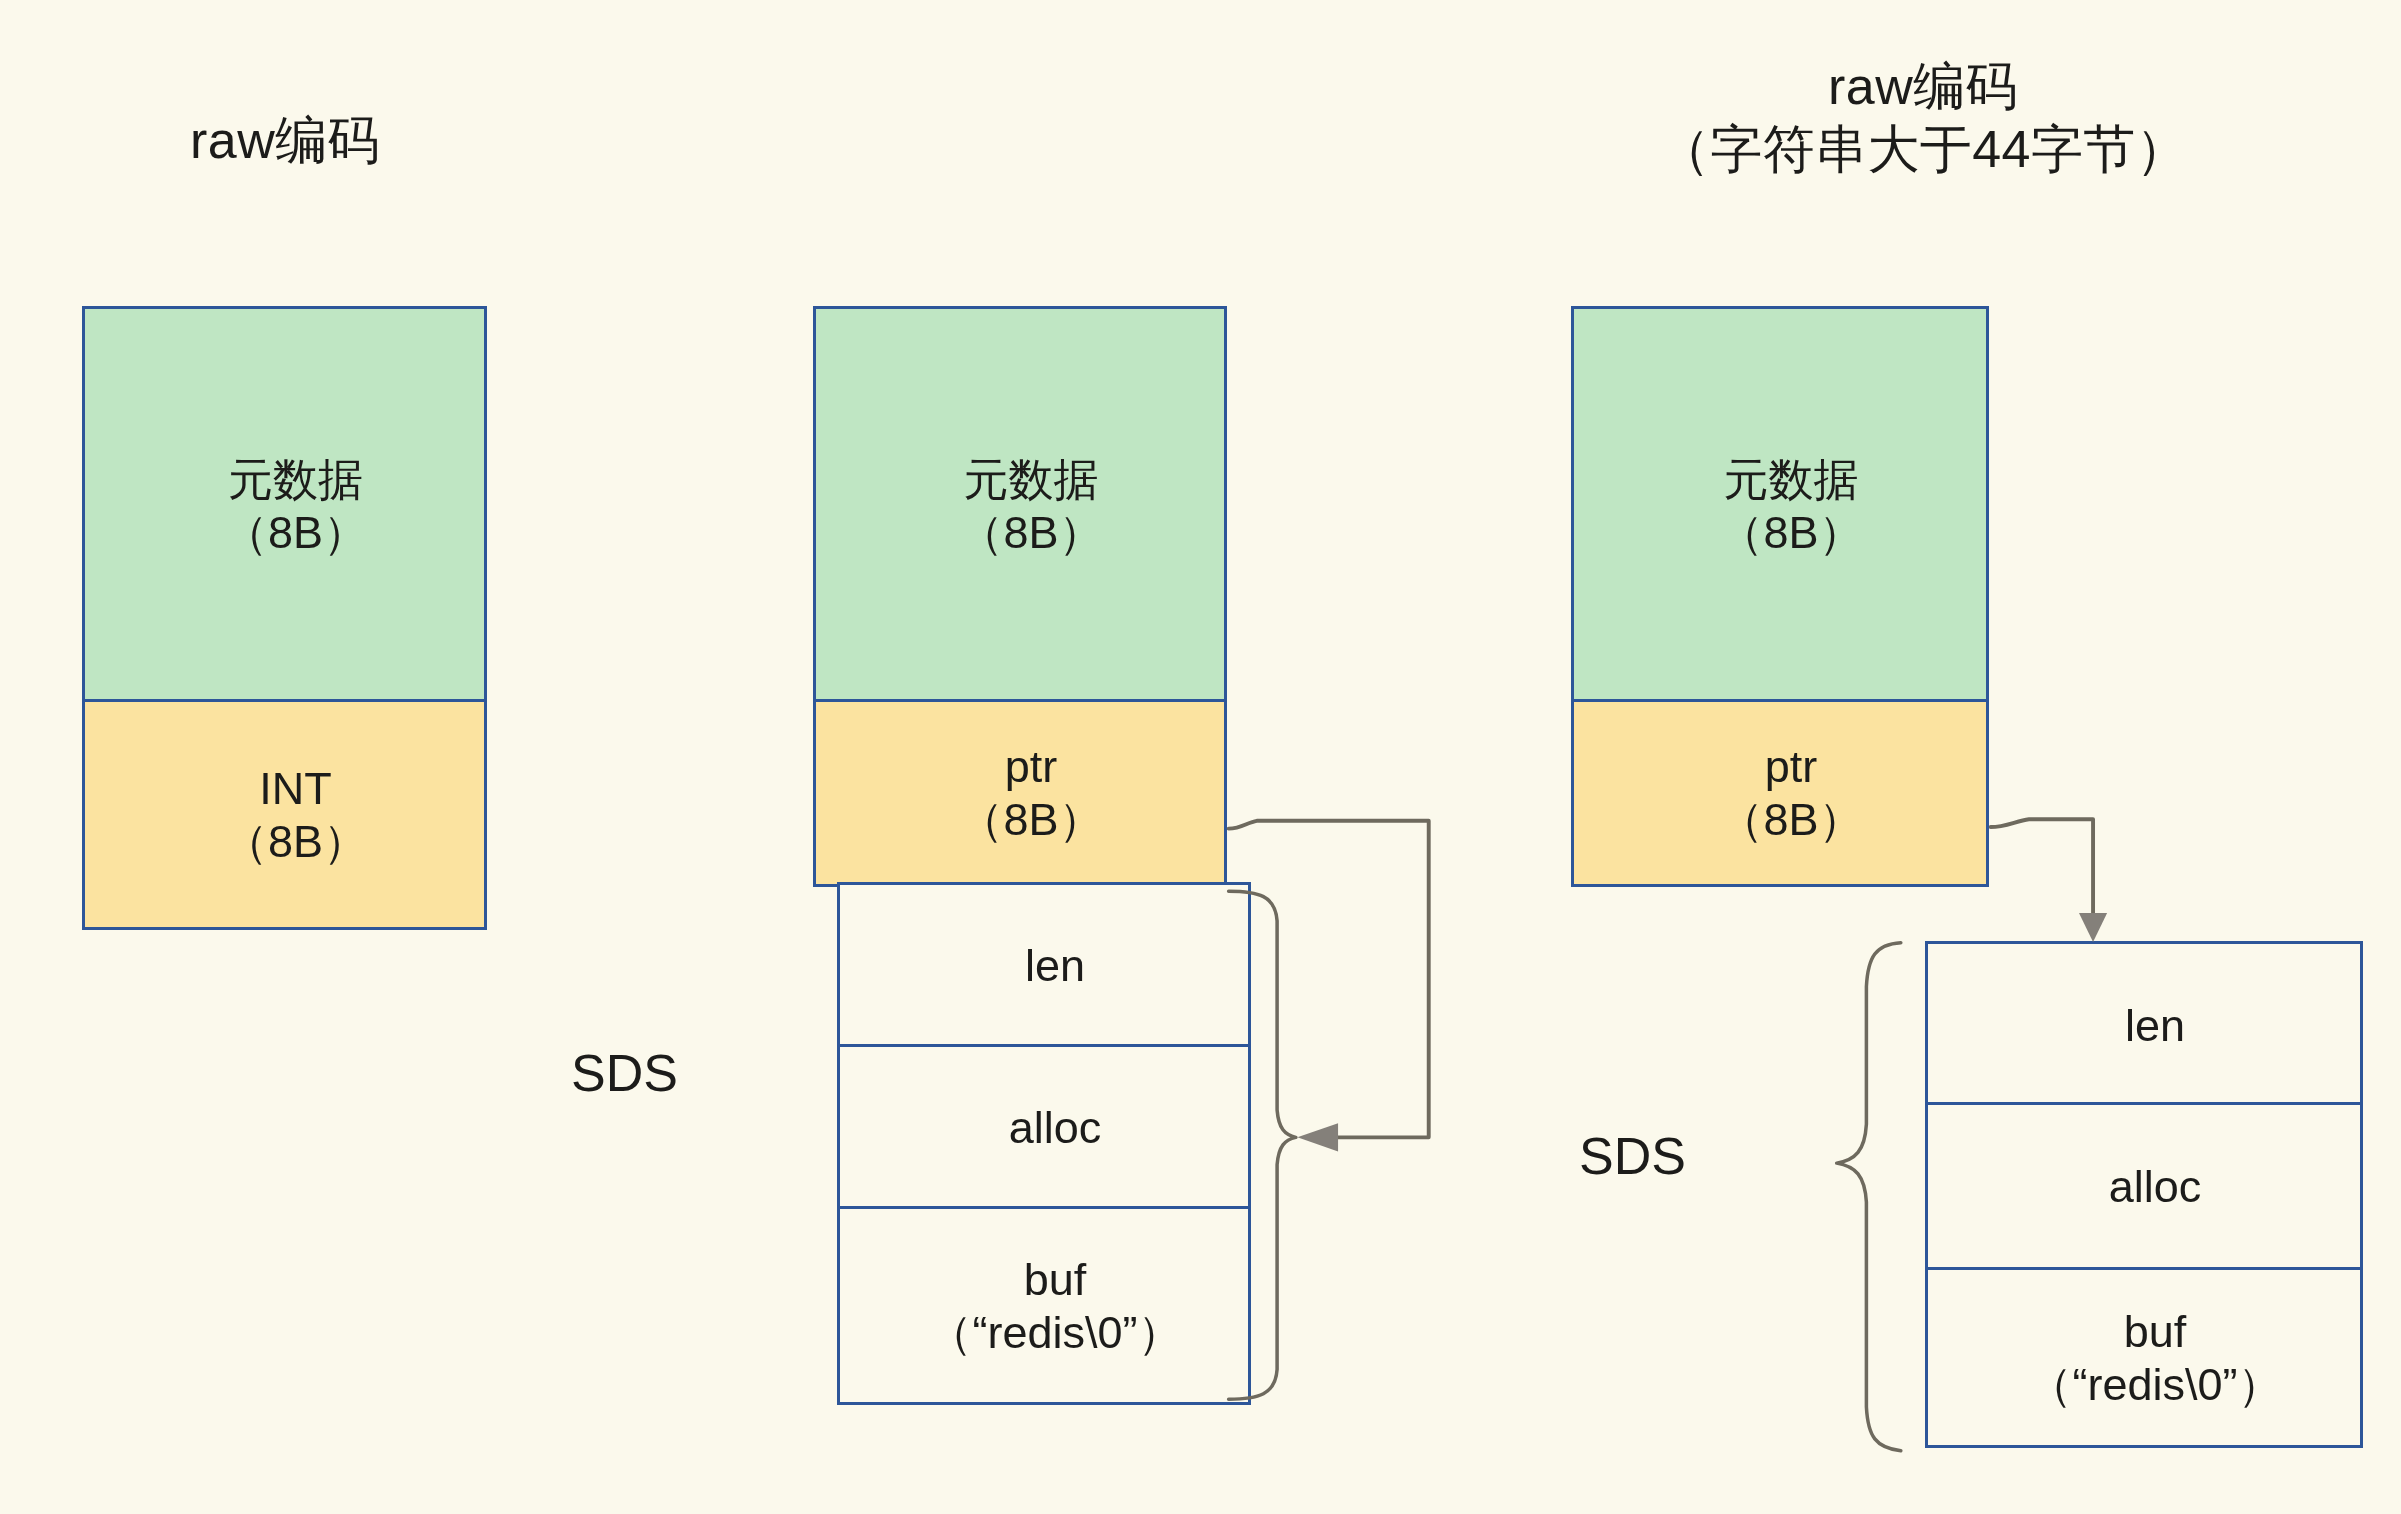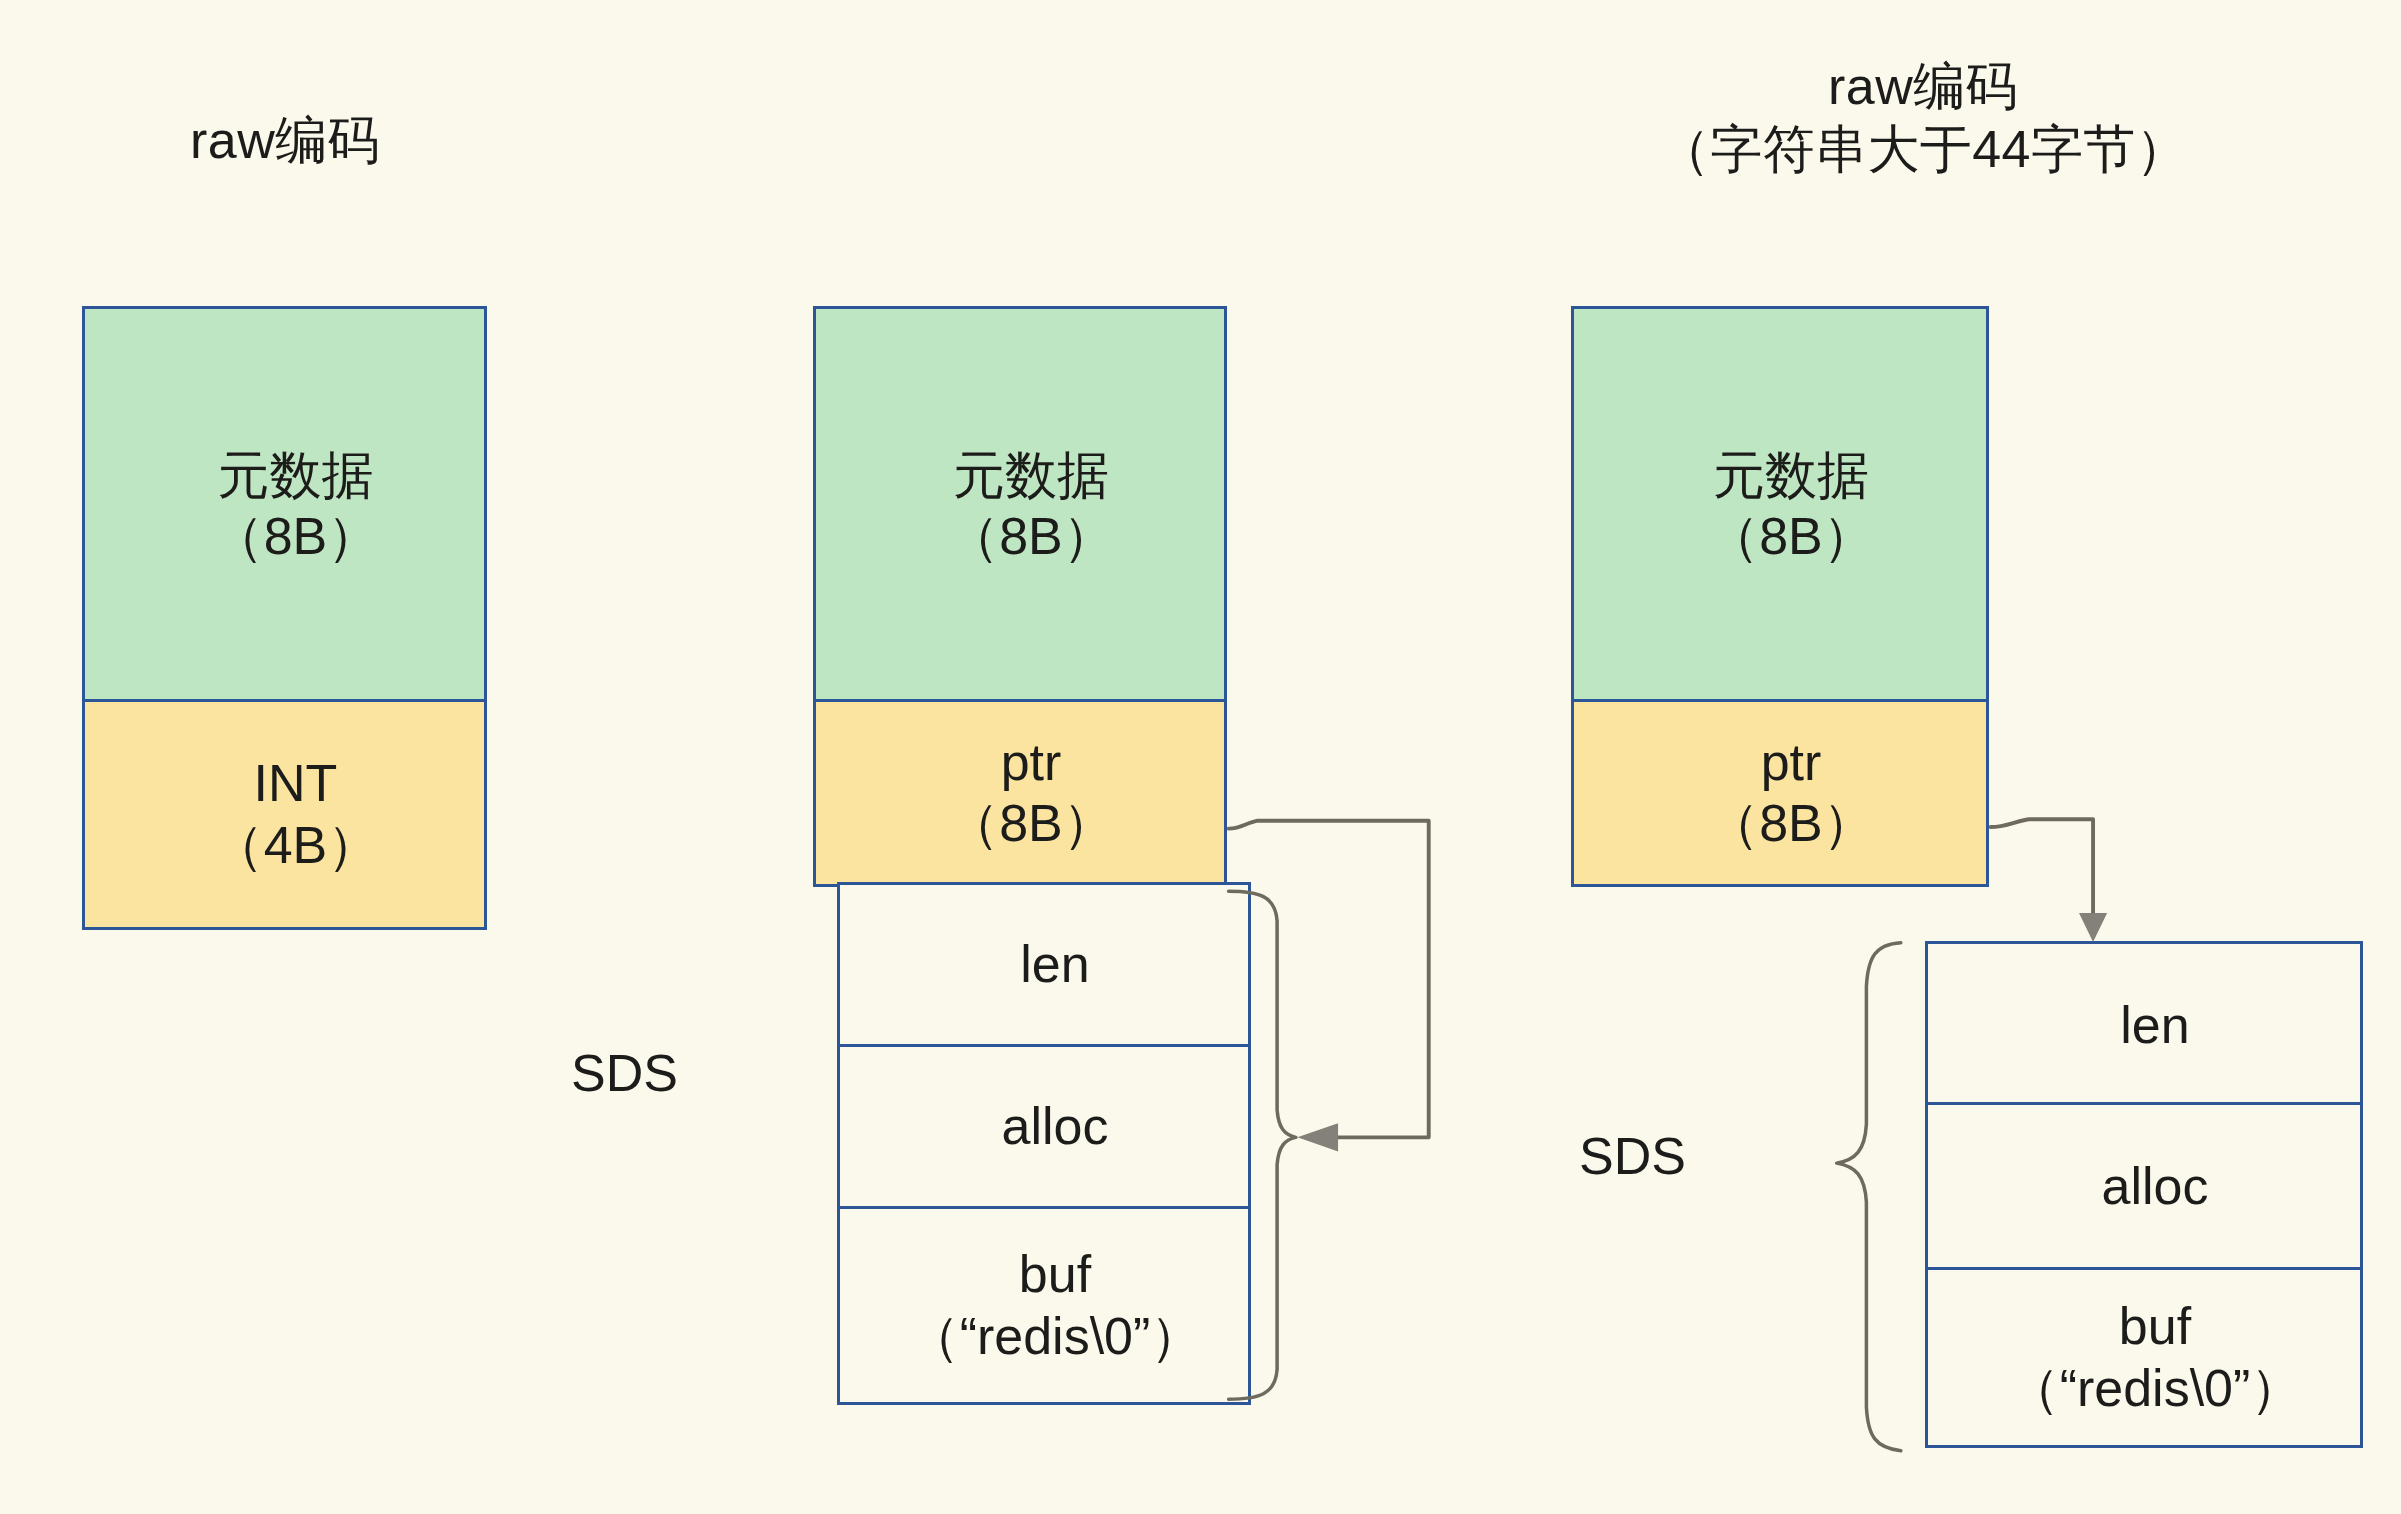--- a/index.html
+++ b/index.html
@@ -32,21 +32,21 @@
   
   .cell {
     position: absolute;
     box-sizing: border-box;
     border: 3.9px solid #2d5699;
     display: flex;
     align-items: center;
     justify-content: center;
     text-align: center;
     color: #1c1c1a;
-    font-size: 52px;
+    font-size: 45px;
     line-height: 1.18;
     white-space: pre-line;
     padding-left: 22px;
   }
   .cell.green  { background: #bfe6c3; }
   .cell.yellow { background: #fbe3a0; }
   .cell.plain  { background: #fbf9ec; margin-left: 24px; }
 
   
   .stacked { margin-top: -3.9px; }
@@ -92,21 +92,21 @@
   <div class="heading" style="left:78px; top:109px; width:414px;">raw编码</div>
 
 
   <div class="heading" style="left:1485px; top:55px; width:876px;">raw编码
 （字符串大于44字节）</div>
 
   <div class="cell green" style="left:82px; top:306px; width:405px; height:400px;">元数据
 （8B）</div>
 
   <div class="cell yellow stacked" style="left:82px; top:703px; width:405px; height:231px;">INT
-（4B）</div>
+（8B）</div>
 
   <div class="cell green" style="left:813px; top:306px; width:414px; height:400px;">元数据
 （8B）</div>
 
   <div class="cell yellow stacked" style="left:813px; top:703px; width:414px; height:188px;">ptr
 （8B）</div>
 
   <div class="cell plain stacked" style="left:813px; top:886px; width:414px; height:166px;">len</div>
 
   <div class="cell plain stacked" style="left:813px; top:1048px; width:414px; height:166px;">alloc</div>

